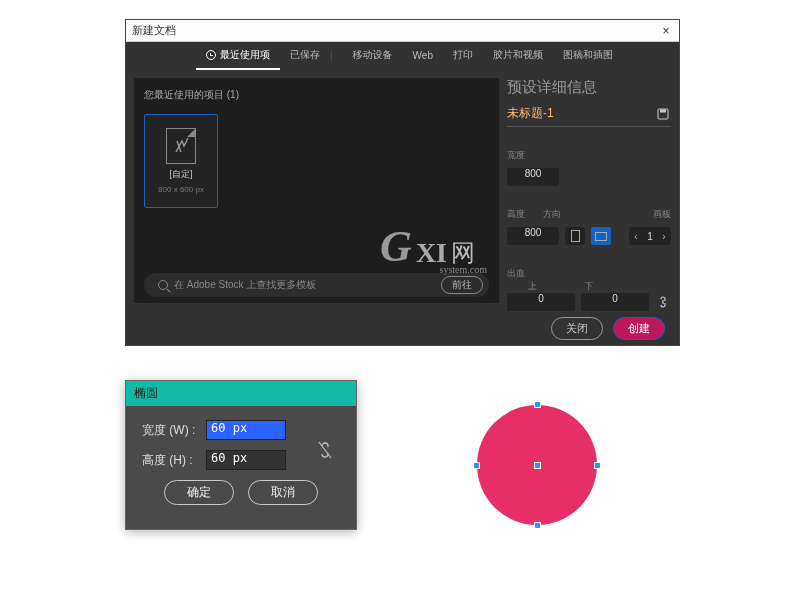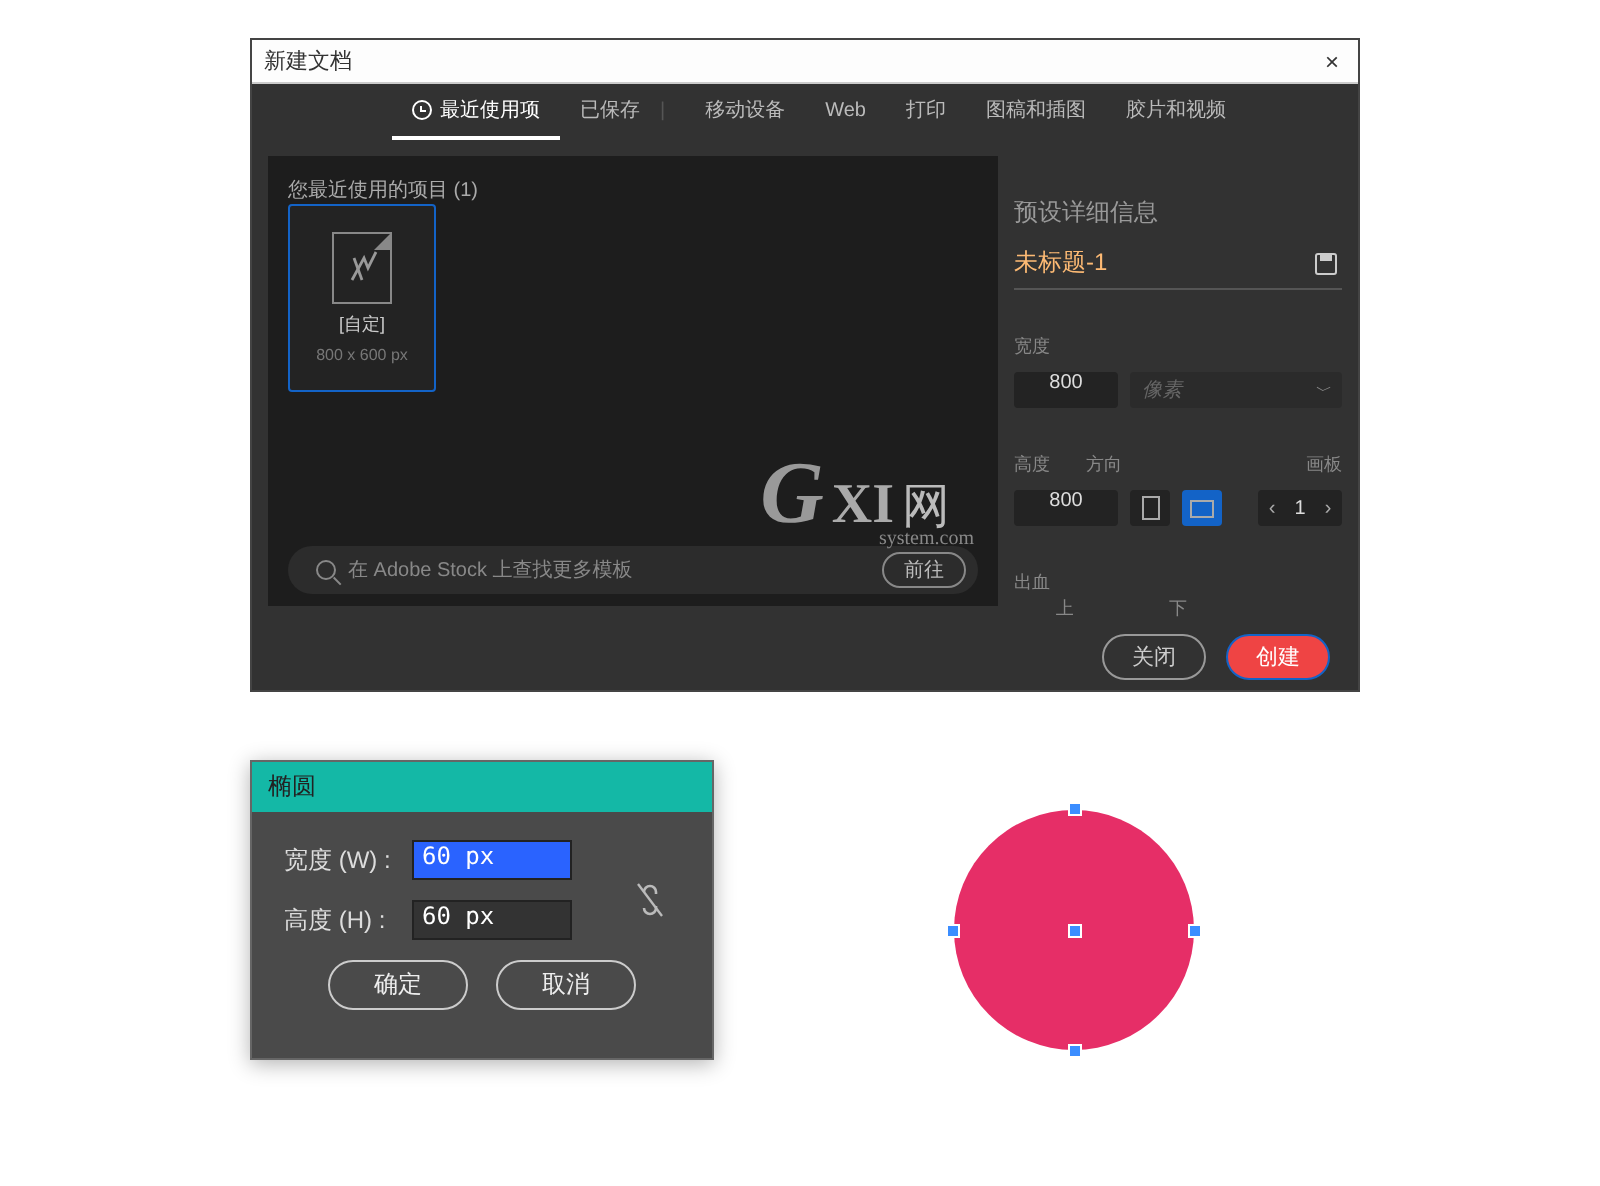--- a/index.html
+++ b/index.html
@@ -82,21 +82,21 @@
   
   .left-pane {
     flex: 1;
     background: #1d1d1d;
     margin: 8px 4px 8px 8px;
     display: flex;
     flex-direction: column;
     position: relative;
     padding: 10px 10px 6px 10px;
   }
-  .recent-label { color:#aaa; font-size:10px; }
+  .recent-label { color:#aaa; font-size:10px; margin-bottom: 12px; }
   .preset-grid { display:flex; gap:10px; }
   .preset {
     width: 74px; height: 94px; border:1px solid #1363c7; border-radius:2px;
     display:flex; flex-direction:column; align-items:center; justify-content:center;
     gap:4px; cursor:pointer;
     background:#232323;
   }
   .preset .page {
     width: 30px; height: 36px; border:1px solid #888; position:relative;
   }
@@ -134,21 +134,21 @@
   .stock-bar .mag { width:10px; height:10px; border:1.3px solid #888; border-radius:50%; position:relative; }
   .stock-bar .mag::after { content:""; position:absolute; width:5px; height:1.3px; background:#888; right:-4px; bottom:-2px; transform:rotate(45deg); }
 
   
   .props {
     width: 164px;
     margin: 8px 8px 8px 4px;
     color:#bbb; font-size:10px;
     display:flex; flex-direction:column; gap:6px;
   }
-  .props .section-title { color:#999; font-size:12px;margin-top:20px; }
+  .props .section-title { color:#999; font-size:15px; }
   .doc-name-row {
     display:flex; align-items:center; border-bottom:1px solid #555; padding:2px 0 4px;
     gap:6px;
   }
   .doc-name { flex:1; color:#fdba74; font-size:12px; }
   .icon-btn { width:16px; height:16px; display:flex; align-items:center; justify-content:center; color:#ccc; cursor:pointer; }
 
   .row { display:flex; gap:6px; align-items:center; }
   .field-label { color:#888; font-size:9px; margin-top:16px;}
   .num-box {
@@ -182,21 +182,21 @@
   .link-icon { width:16px; display:flex; align-items:center; justify-content:center; color:#ccc; }
   .dialog-footer {
     height: 34px; display:flex; justify-content:flex-end; align-items:center; gap:10px; padding:0 14px;
     background:#323232;
   }
   .btn {
     border:1px solid #999; color:#ccc; background:transparent;
     border-radius:12px; padding:3px 14px; font-size:11px; cursor:pointer;
   }
   .btn.primary {
-    background:#ef4444; border-color:#1363c7; color:#fff;
+    background:#be185d; border-color:#1363c7; color:#fff;
   }
 
   
   .ellipse-pop {
     position:absolute; left:125px; top:380px; width:232px; height:150px;
     background:#4a4a4a; color:#ddd;
     box-shadow: 0 2px 10px rgba(0,0,0,.3);
     border:1px solid #666;
   }
   .ellipse-pop .ep-title {
@@ -254,24 +254,24 @@
     <div class="tab">
         <span>移动设备</span>
       </div>
     <div class="tab">
         <span>Web</span>
       </div>
     <div class="tab">
         <span>打印</span>
       </div>
     <div class="tab">
+        <span>胶片和视频</span>
+      </div>
+    <div class="tab">
         <span>图稿和插图</span>
-      </div>
-    <div class="tab">
-        <span>胶片和视频</span>
       </div>
   </div>
 
   <div class="dialog-body">
 
     <div class="left-pane">
       <div class="recent-label">您最近使用的项目 (1)</div>
       <div class="preset-grid">
         <div class="preset">
           <div class="page">
@@ -309,24 +309,20 @@
           <svg width="12" height="12" viewBox="0 0 12 12">
               <rect x="1" y="1" width="10" height="10" rx="1" fill="none" stroke="#ccc"></rect>
               <rect x="3" y="1.5" width="6" height="3" fill="#ccc"></rect>
             </svg>
         </span>
       </div>
 
       <div class="field-label">宽度</div>
       <div class="row">
         <div class="num-box" style="width:52px">800</div>
-        <div class="unit-box">
-          <span>像素</span>
-          <span class="chev">﹀</span>
-        </div>
       </div>
 
       <div class="row" style="gap:18px;">
         <div class="field-label">高度</div>
         <div class="field-label">方向</div>
         <div class="field-label" style="margin-left:auto">画板</div>
       </div>
       <div class="row">
         <div class="num-box" style="width:52px">800</div>
         <div class="orient-btn">

